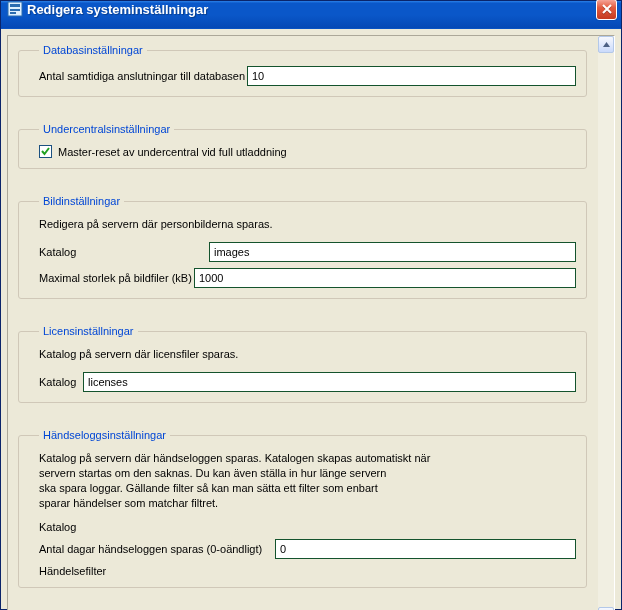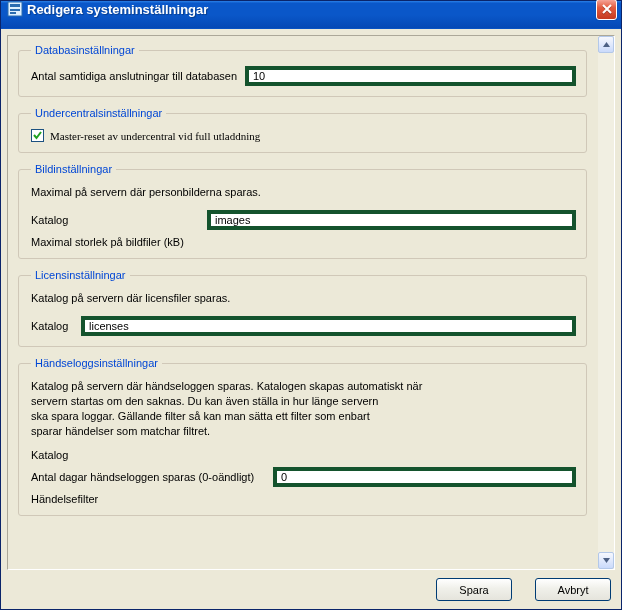--- a/index.html
+++ b/index.html
@@ -80,61 +80,59 @@
     border: 1px solid #b3c8e9;
     border-radius: 2px;
     display: flex; align-items:center; justify-content:center;
   }
   .vscroll-track { flex: 1; }
   .vscroll-btn svg polygon { fill: #4d6185; }
 
   fieldset.group {
     border: 1px solid #d0c8b8;
     border-radius: 3px;
-    margin: 0 0 10px 0;
-    padding: 10px 10px 10px 12px;
+    margin: 0 0 26px 0;
+    padding: 10px 10px 10px 20px;
     position: relative;
   }
   fieldset.group > legend {
     color: #0046d5;
     padding: 0 4px;
     font-size: 11px;
   }
 
   .desc {
     color: #000;
     margin: 0 0 10px 0;
     line-height: 15px;
   }
 
   .row {
     display: flex;
     align-items: center;
     margin-bottom: 6px;
-    gap: 6px;
   }
   .row:last-child { margin-bottom: 0; }
   .row label.fld {
     color: #000;
   }
 
   input.text {
     font-family: Tahoma, Arial, sans-serif;
     font-size: 11px;
-    border: 4px solid #14532d;
+    border: 1px solid #14532d;
     background: #fff;
     height: 20px;
     padding: 2px 4px;
   }
 
   .chk {
     display: inline-flex;
     align-items: center;
     gap: 6px;
-    font-family: Liberation Serif, serif;
   }
   .chkbox {
     width: 13px; height: 13px;
     border: 1px solid #1c5180;
     background: #fff;
     display: inline-flex;
     align-items: center; justify-content: center;
   }
   .chkbox svg { display:block; }
 
@@ -208,27 +206,28 @@
                   <path d="M2 5 L4.5 8 L9 2" stroke="#21a121" stroke-width="2" fill="none"></path>
                 </svg>
               </span>
               <span>Master-reset av undercentral vid full utladdning</span>
             </span>
           </div>
         </fieldset>
 
         <fieldset class="group">
           <legend>Bildinställningar</legend>
-          <p class="desc">Maximal på servern där personbilderna sparas.</p>
+          <p class="desc">Redigera på servern där personbilderna sparas.</p>
           <div class="row">
             <label class="fld w-img1">Katalog</label>
             <input class="text flex1" type="text" value="images" style="">
           </div>
           <div class="row">
             <label class="fld w-img2">Maximal storlek på bildfiler (kB)</label>
+            <input class="text flex1" type="text" value="1000" style="">
           </div>
         </fieldset>
 
         <fieldset class="group">
           <legend>Licensinställningar</legend>
           <p class="desc">Katalog på servern där licensfiler sparas.</p>
           <div class="row">
             <label class="fld w-lic">Katalog</label>
             <input class="text flex1" type="text" value="licenses" style="">
           </div>

